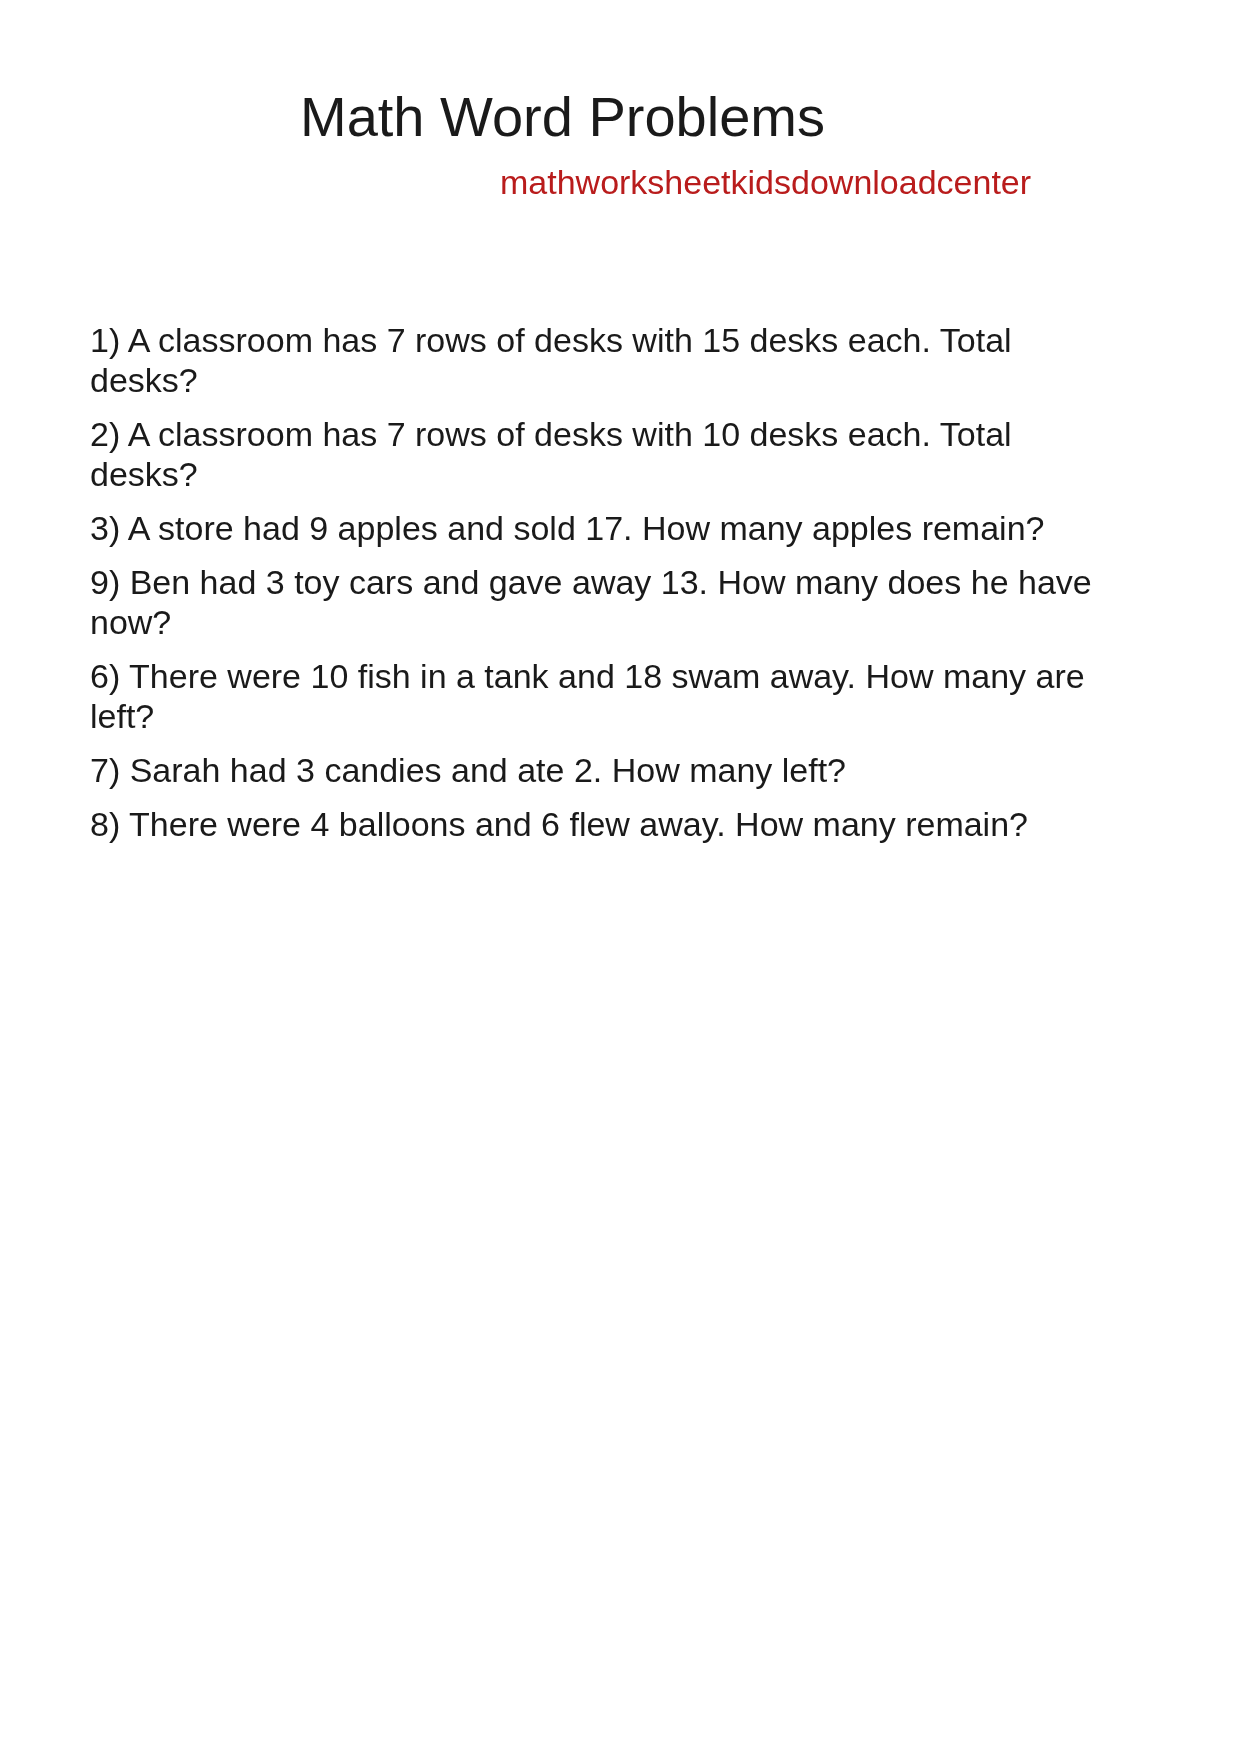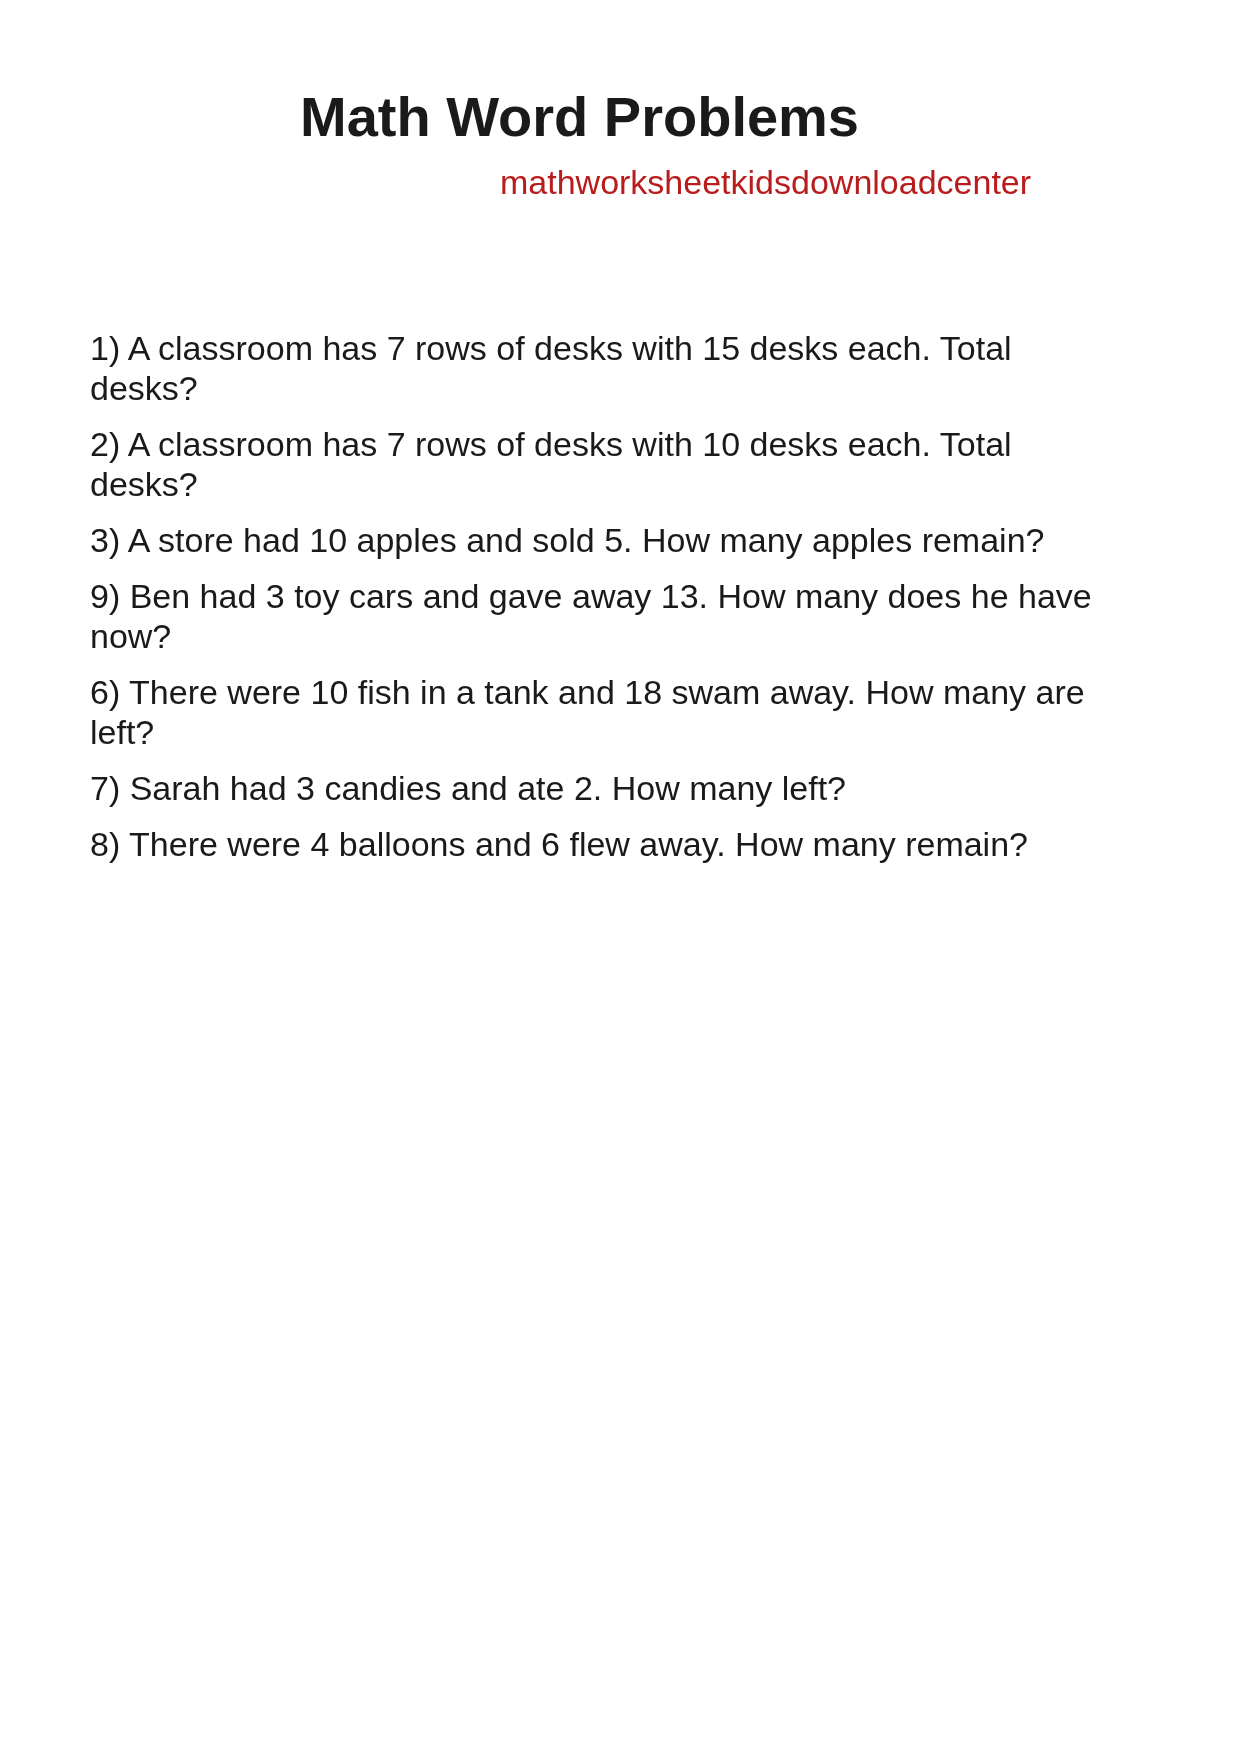--- a/index.html
+++ b/index.html
@@ -14,21 +14,21 @@
     background: #ffffff;
     font-family: "Liberation Sans", sans-serif;
     overflow: hidden;
   }
   .doc-title {
     position: absolute;
     top: 86px;
     left: 300px;
     font-size: 56px;
     line-height: 62px;
-    font-weight: 700;
+    font-weight: 400;
     color: #1a1a1a;
     white-space: nowrap;
     letter-spacing: 0px;
   }
   .doc-subtitle {
     position: absolute;
     top: 163px;
     left: 500px;
     font-size: 34px;
     line-height: 38px;
@@ -36,39 +36,39 @@
     color: #b91c1c;
     white-space: nowrap;
   }
   .problems {
     position: absolute;
     top: 312px;
     left: 90px;
     width: 1020px;
   }
   .problems p {
-    margin: 16px 0 14px 0;
+    margin: 8px 0 14px 0;
     font-size: 34px;
     line-height: 40px;
     font-weight: 400;
     color: #1a1a1a;
   }
 </style>
 </head>
 <body>
 
 <div class="page">
 
   <div class="doc-title">Math Word Problems</div>
 
   <div class="doc-subtitle">mathworksheetkidsdownloadcenter</div>
 
   <div class="problems">
     <p>1) A classroom has 7 rows of desks with 15 desks each. Total desks?</p>
     <p>2) A classroom has 7 rows of desks with 10 desks each. Total desks?</p>
-    <p>3) A store had 10 apples and sold 5. How many apples remain?</p>
+    <p>3) A store had 9 apples and sold 17. How many apples remain?</p>
     <p>9) Ben had 3 toy cars and gave away 13. How many does he have now?</p>
     <p>6) There were 10 fish in a tank and 18 swam away. How many are left?</p>
     <p>7) Sarah had 3 candies and ate 2. How many left?</p>
     <p>8) There were 4 balloons and 6 flew away. How many remain?</p>
   </div>
 
 </div>
 
 </body></html>

